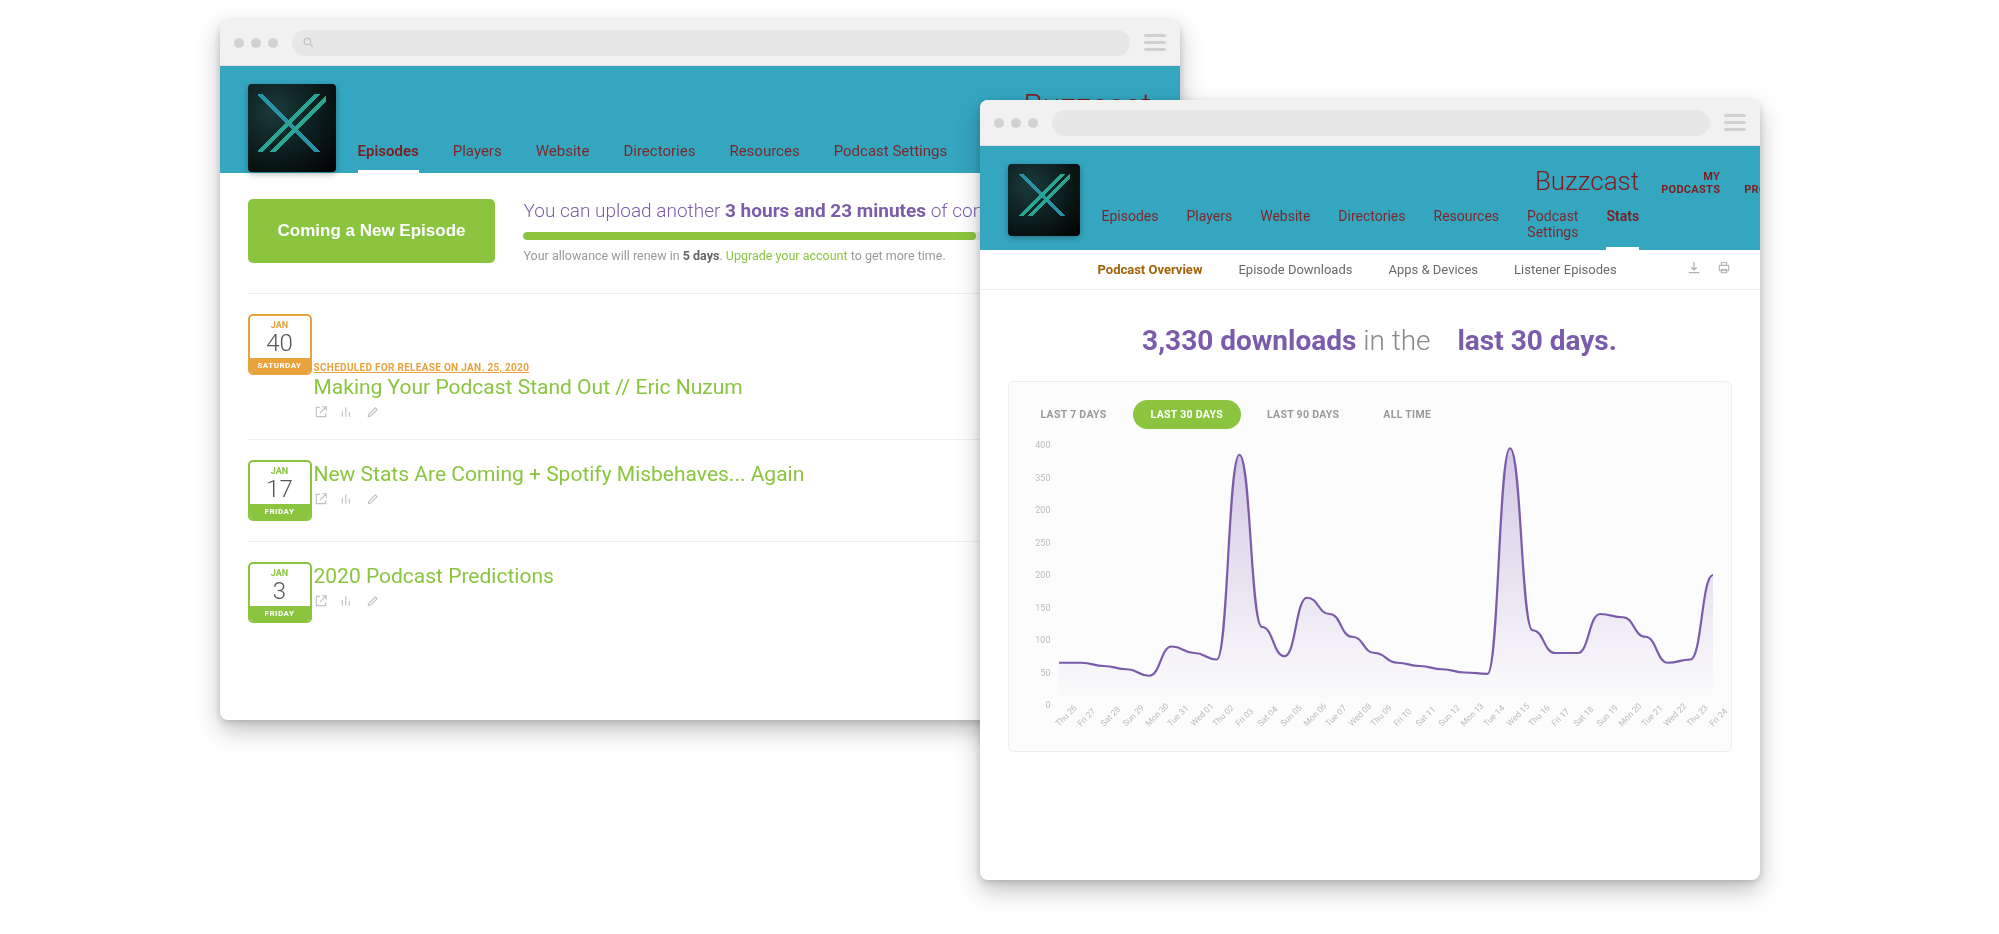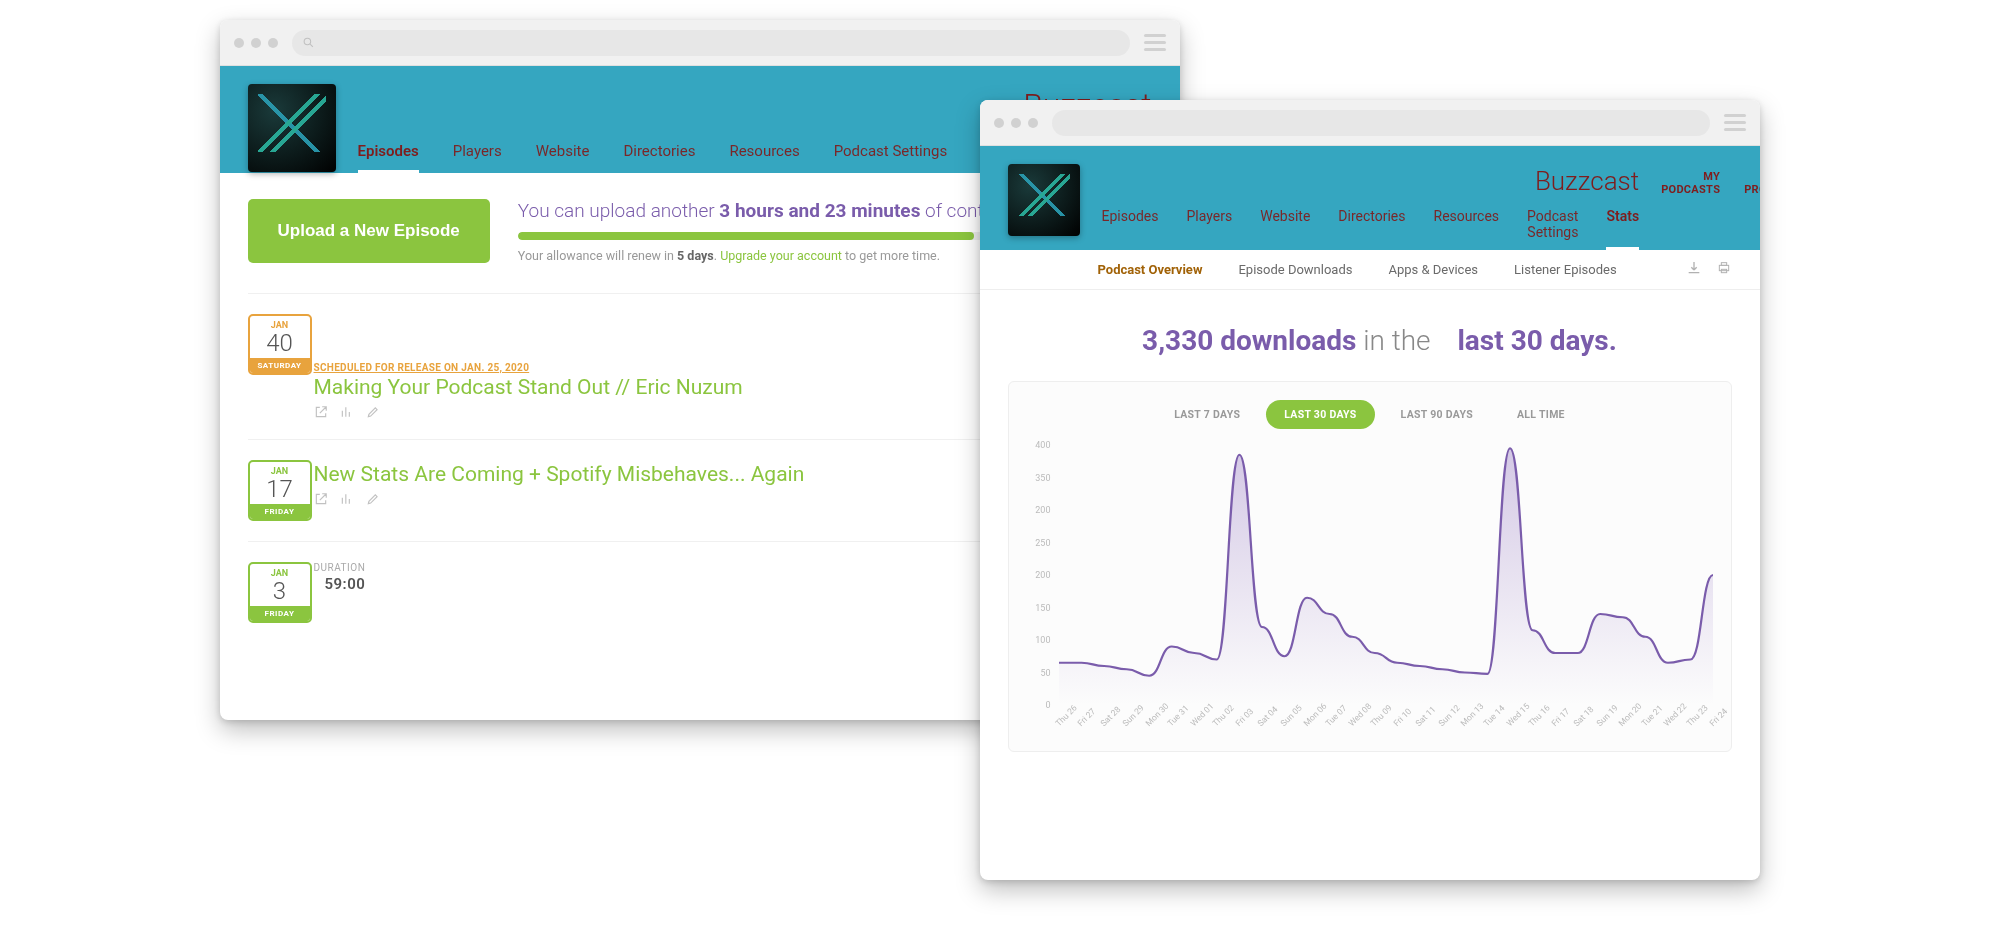--- a/index.html
+++ b/index.html
@@ -83,21 +83,21 @@
   .ep-icons svg{width:14px;height:14px;}
   .ep-dur{text-align:right;font-size:10px;color:#aaa;letter-spacing:.5px;padding-right:6px;}
   .ep-dur .val{font-size:15px;color:#555;font-weight:600;margin-top:2px;}
 
   
   .content-b{padding:26px 28px 10px;background:#fff;}
   .headline{text-align:center;font-size:28px;font-weight:300;color:#888;margin:8px 0 24px;}
   .headline .purple{color:var(--purple);font-weight:700;margin-left:20px;}
 
   .card{border:1px solid #eee;border-radius:6px;padding:18px 14px 6px;background:#fcfcfc;}
-  .range-pills{display:flex;justify-content:center;gap:8px;margin-bottom:16px;}
+  .range-pills{display:flex;gap:8px;margin-bottom:16px;}
   .pill{font-size:10.5px;font-weight:700;color:#999;padding:8px 18px;border-radius:16px;cursor:pointer;letter-spacing:.3px;}
   .pill.active{background:var(--green);color:#fff;}
 
   .chart{position:relative;height:300px;padding:0 4px 40px 36px;}
   .y-axis{position:absolute;left:0;top:0;bottom:40px;width:32px;}
   .y-tick{position:absolute;right:4px;font-size:9px;color:#bbb;transform:translateY(-50%);}
   .plot{position:absolute;left:36px;right:4px;top:0;bottom:40px;}
   .x-axis{position:absolute;left:36px;right:4px;bottom:0;height:40px;}
   .x-tick{position:absolute;top:2px;font-size:8.5px;color:#bbb;transform:rotate(-45deg) translate(-14px,6px);transform-origin:top left;white-space:nowrap;}
 
@@ -146,21 +146,21 @@
           <div class="tab">Directories</div>
           <div class="tab">Resources</div>
           <div class="tab">Podcast Settings</div>
         </div>
       </div>
     </div>
   </div>
 
   <div class="content-a">
     <div class="upload-row">
-      <button class="upload-btn">Upload a New Episode</button>
+      <button class="upload-btn">Coming a New Episode</button>
       <div class="allowance">
         <div class="allow-txt">
           <span>You can upload another </span><b>3 hours and 23 minutes</b><span> of content.</span>
         </div>
         <div class="progress">
               <div class="progress-fill"></div>
             </div>
         <div class="allow-sub">
           <span>Your allowance will renew in </span><b>5 days</b><span>. </span><a href="#">Upgrade your account</a><span> to get more time.</span>
         </div>
@@ -211,20 +211,34 @@
                 </svg>
               </div>
             </div>
             <div class="ep-dur">DURATION<div class="val">40:16</div></div>
           </div>
           <div class="episode">
             <div class="date-badge">
               <div class="db-mon">JAN</div>
               <div class="db-day">3</div>
               <div class="db-wd">FRIDAY</div>
+            </div>
+            <div class="ep-main">
+              <div class="ep-title">2020 Podcast Predictions</div>
+              <div class="ep-icons">
+                <svg viewBox="0 0 24 24">
+                  <path d="M14 3h7v7m0-7L10 14M20 14v6H4V4h6" fill="none" stroke="#666" stroke-width="2"></path>
+                </svg>
+                <svg viewBox="0 0 24 24">
+                  <path d="M4 20V10m6 10V4m6 16v-8" fill="none" stroke="#666" stroke-width="2"></path>
+                </svg>
+                <svg viewBox="0 0 24 24">
+                  <path d="M4 20l4-1 11-11-3-3L5 16l-1 4z" fill="none" stroke="#666" stroke-width="2"></path>
+                </svg>
+              </div>
             </div>
             <div class="ep-dur">DURATION<div class="val">59:00</div></div>
           </div>
         </div>
   </div>
 </div>
 
 <div class="window" id="win-b">
   <div class="chrome-bar">
     <div class="dots">

